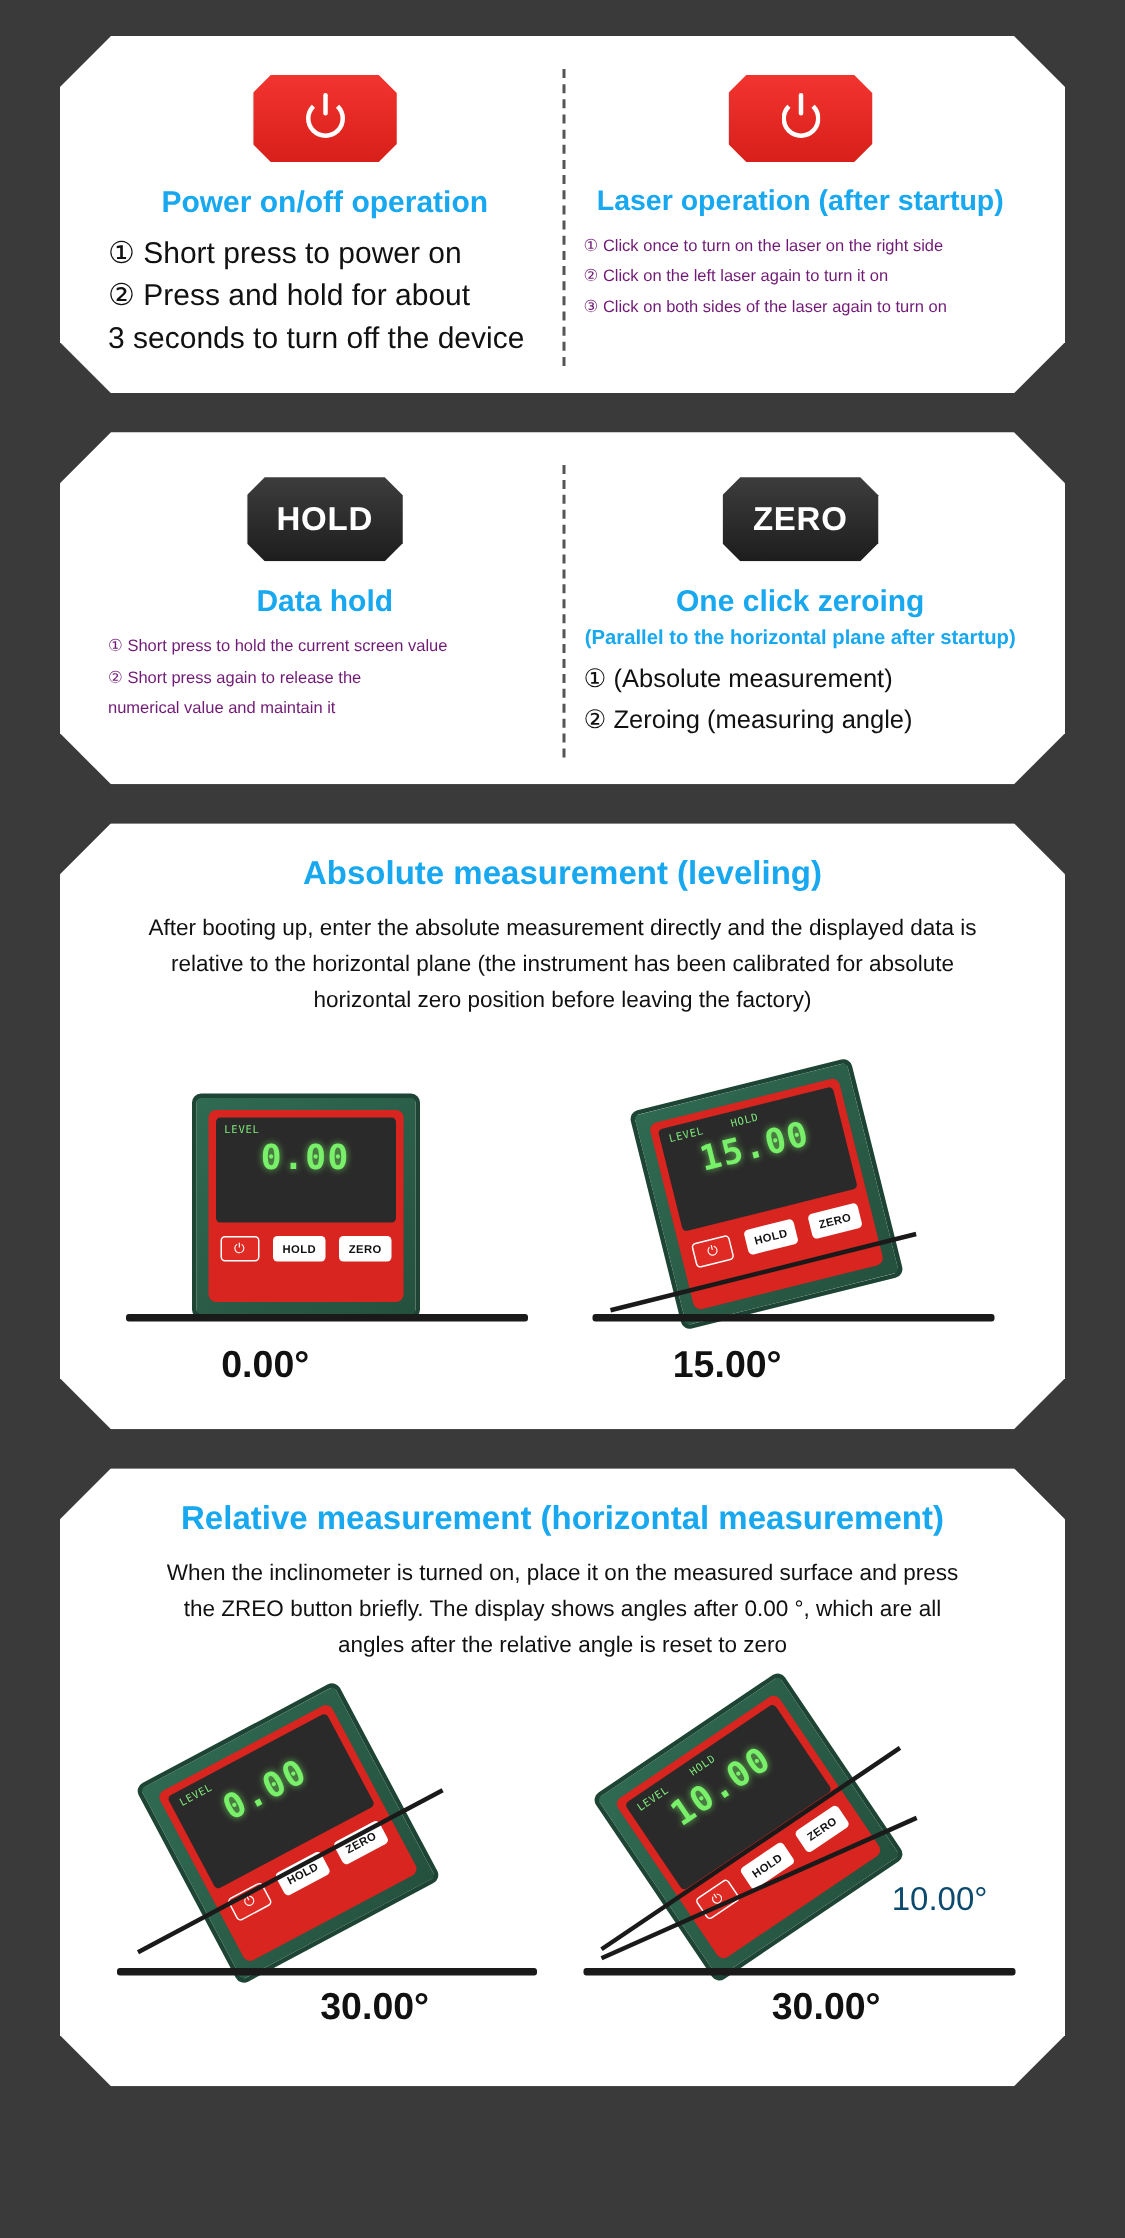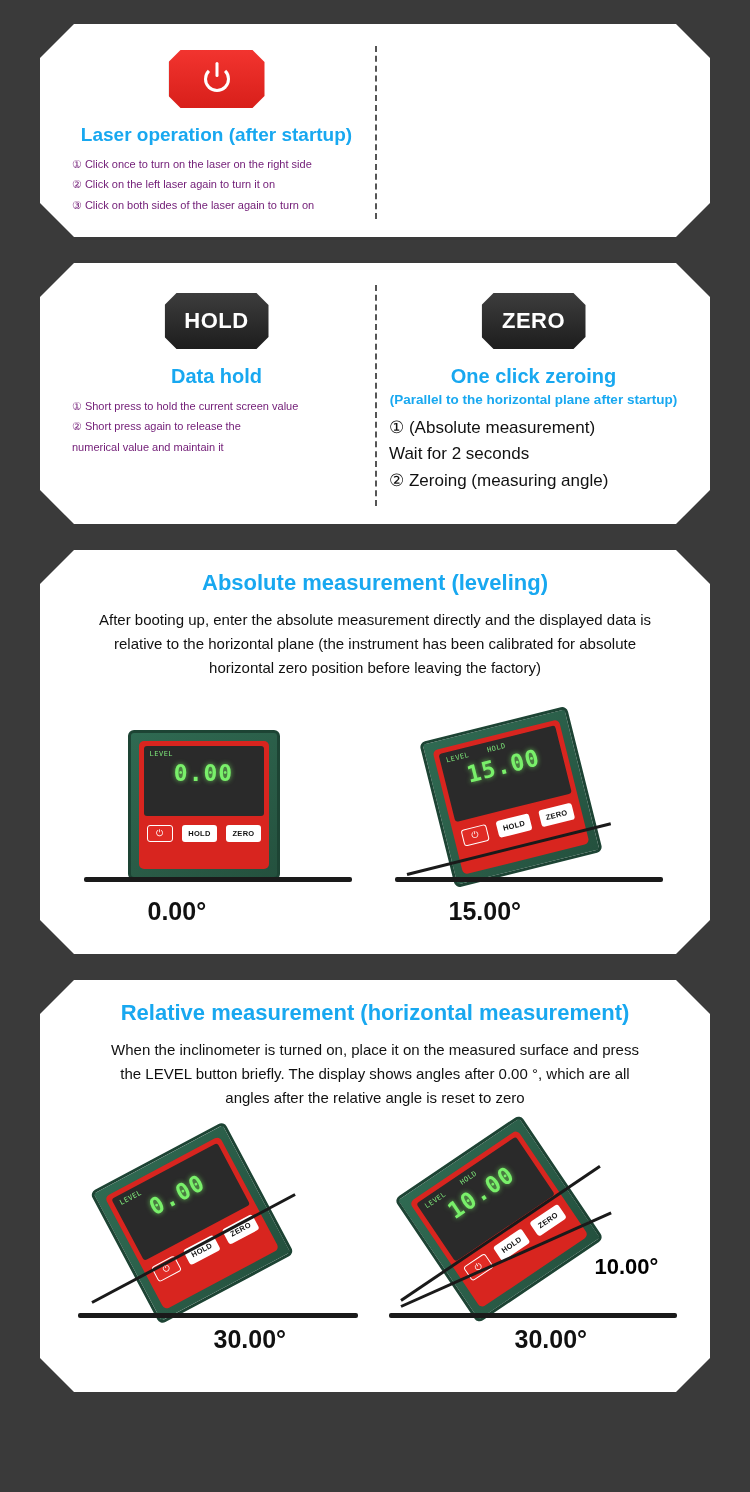--- a/index.html
+++ b/index.html
@@ -192,34 +192,47 @@
   }
   .angle-label {
     position: absolute;
     font-size: 25px;
     font-weight: bold;
     color: #111;
   }
   .angle-small {
     position: absolute;
     font-size: 22px;
-    font-weight: bold;
-    color: #000000;
+    font-weight: normal;
+    color: #0c4a6e;
     margin-top: 32px;
   }
 </style>
 </head>
 <body>
 
 <div class="page">
 
   <div class="card">
     <div class="two-col">
       <div class="divider"></div>
 
+      <div class="col">
+        <div class="btn-wrap">
+          <div class="pwr-btn">
+            <span class="pwr-glyph"></span>
+          </div>
+        </div>
+        <div class="blue-head h-left">Power on/off operation</div>
+        <div class="lines-big">
+          <div>① Short press to power on</div>
+          <div>② Press and hold for about</div>
+          <div>3 seconds to turn off the device</div>
+        </div>
+      </div>
 
       <div class="col">
         <div class="btn-wrap">
           <div class="pwr-btn">
             <span class="pwr-glyph"></span>
           </div>
         </div>
         <div class="blue-head h-right">Laser operation (after startup)</div>
         <div class="lines-small">
           <div>① Click once to turn on the laser on the right side</div>
@@ -247,21 +260,20 @@
       </div>
 
       <div class="col">
         <div class="btn-wrap">
           <div class="dark-btn">ZERO</div>
         </div>
         <div class="blue-head h-left">One click zeroing</div>
         <div class="sub-head">(Parallel to the horizontal plane after startup)</div>
         <div class="lines-mid">
           <div>① (Absolute measurement)</div>
-          <div>Wait for 2 seconds</div>
           <div>② Zeroing (measuring angle)</div>
         </div>
       </div>
     </div>
   </div>
 
   <div class="card">
     <div class="sec-title">Absolute measurement (leveling)</div>
     <div class="sec-body">After booting up, enter the absolute measurement directly and the displayed data is relative to the horizontal plane (the instrument has been calibrated for absolute horizontal zero position before leaving the factory)</div>
 
@@ -308,21 +320,21 @@
         <div class="slant" style="left:30px; bottom:52px; width:210px; transform: rotate(-14deg);"></div>
         <div class="baseline" style="left:18px; right:14px; bottom:46px;"></div>
         <div class="angle-label" style="left:72px; bottom:2px;">15.00°</div>
       </div>
 
     </div>
   </div>
 
   <div class="card" style="margin-bottom:0;">
     <div class="sec-title">Relative measurement (horizontal measurement)</div>
-    <div class="sec-body wide">When the inclinometer is turned on, place it on the measured surface and press the LEVEL button briefly. The display shows angles after 0.00 °, which are all angles after the relative angle is reset to zero</div>
+    <div class="sec-body wide">When the inclinometer is turned on, place it on the measured surface and press the ZREO button briefly. The display shows angles after 0.00 °, which are all angles after the relative angle is reset to zero</div>
 
     <div class="devices" style="padding-bottom:34px;">
 
       <div class="dev-unit">
         <div class="device" style="left:50px; top:10px; transform: rotate(-28deg);">
           <div class="inner">
             <div class="screen">
               <div class="lbl">
                 <span>LEVEL</span>
                 <span class="hold"></span>

